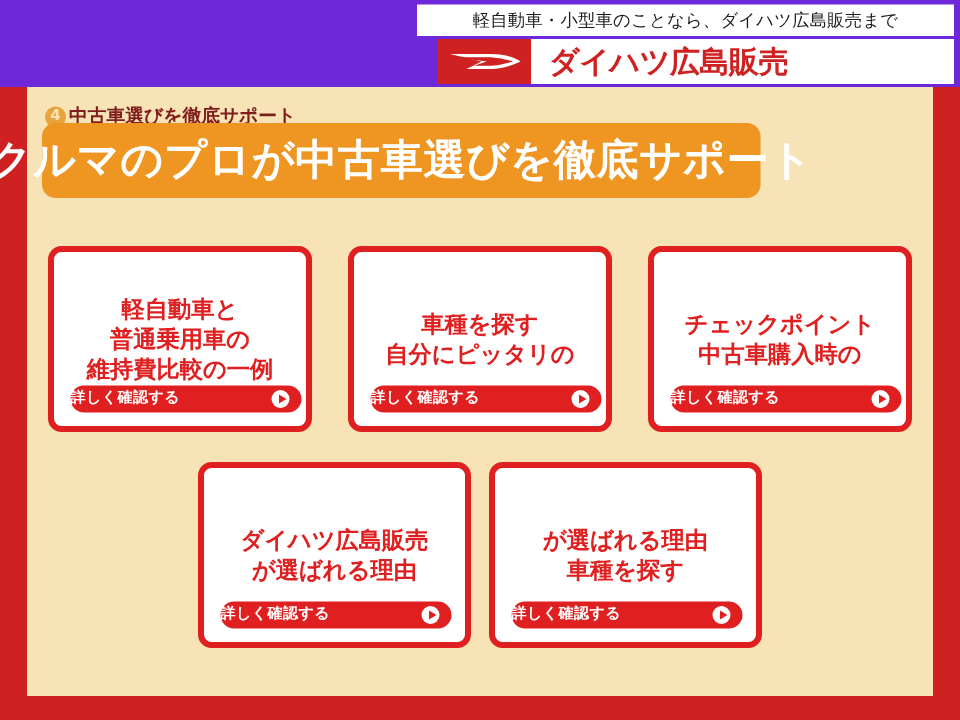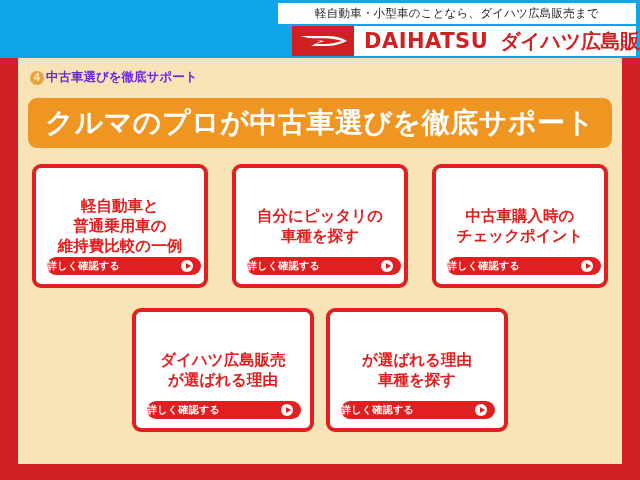--- a/index.html
+++ b/index.html
@@ -23,21 +23,21 @@
     box-sizing: border-box;
   }
 
   
   .header {
     position: absolute;
     left: 0;
     top: 0;
     width: 640px;
     height: 58px;
-    background: #0ea5e9;
+    background: #6d28d9;
   }
   .header-inner {
     position: absolute;
     left: 278px;
     top: 0px;
     width: 362px;
     height: 58px;
   }
   .tagline-wrap {
     position: absolute;
@@ -124,32 +124,32 @@
     font-weight: bold;
     display: flex;
     align-items: center;
     justify-content: center;
     line-height: 1;
     flex: none;
   }
   .section-label-text {
     font-size: 12.5px;
     font-weight: bold;
-    color: #6d28d9;
+    color: #7f1d1d;
     margin-left: 2px;
     line-height: 1;
     white-space: nowrap;
   }
 
   
   .title-banner {
     position: absolute;
     left: 10px;
-    top: 40px;
-    width: 584px;
+    top: 24px;
+    width: 479px;
     height: 50px;
     background: #ef9522;
     border-radius: 9px;
     display: flex;
     align-items: center;
     justify-content: center;
   }
   .title-text {
     font-size: 28px;
     font-weight: bold;
@@ -257,21 +257,20 @@
         <span class="tagline">軽自動車・小型車のことなら、ダイハツ広島販売まで</span>
       </div>
 
       <div class="logo-row">
         <span class="logo-mark">
           <svg width="52" height="22" viewBox="0 0 52 22" aria-hidden="true">
             <path d="M3 6 L30 6 C41 6 47 9 50 11 C45 13 39 16 30 16 L14 16 L24 11 Z" fill="#ffffff"></path>
             <path d="M6 8.2 L27 8.2 C35 8.2 41 9.8 45 11 C40 12.3 35 13.9 28 13.9 L19 13.9 L27.5 11 Z" fill="#cf2121"></path>
           </svg>
         </span>
-        <span class="logo-word">DAIHATSU</span>
         <span class="logo-jp">ダイハツ広島販売</span>
       </div>
 
     </div>
   </div>
 
   <div class="panel">
 
     <div class="section-label">
       <span class="badge-num">4</span>
@@ -293,35 +292,35 @@
         <div class="cta">
           <span class="cta-text">詳しく確認する</span>
           <span class="cta-arrow">
               <i></i>
             </span>
         </div>
       </div>
 
       <div class="card">
         <div class="card-title-block">
+          <div class="card-title">車種を探す</div>
           <div class="card-title">自分にピッタリの</div>
-          <div class="card-title">車種を探す</div>
-        </div>
-        <div class="cta">
-          <span class="cta-text">詳しく確認する</span>
-          <span class="cta-arrow">
-              <i></i>
-            </span>
-        </div>
-      </div>
-
-      <div class="card">
-        <div class="card-title-block">
+        </div>
+        <div class="cta">
+          <span class="cta-text">詳しく確認する</span>
+          <span class="cta-arrow">
+              <i></i>
+            </span>
+        </div>
+      </div>
+
+      <div class="card">
+        <div class="card-title-block">
+          <div class="card-title">チェックポイント</div>
           <div class="card-title">中古車購入時の</div>
-          <div class="card-title">チェックポイント</div>
         </div>
         <div class="cta">
           <span class="cta-text">詳しく確認する</span>
           <span class="cta-arrow">
               <i></i>
             </span>
         </div>
       </div>
 
     </div>

